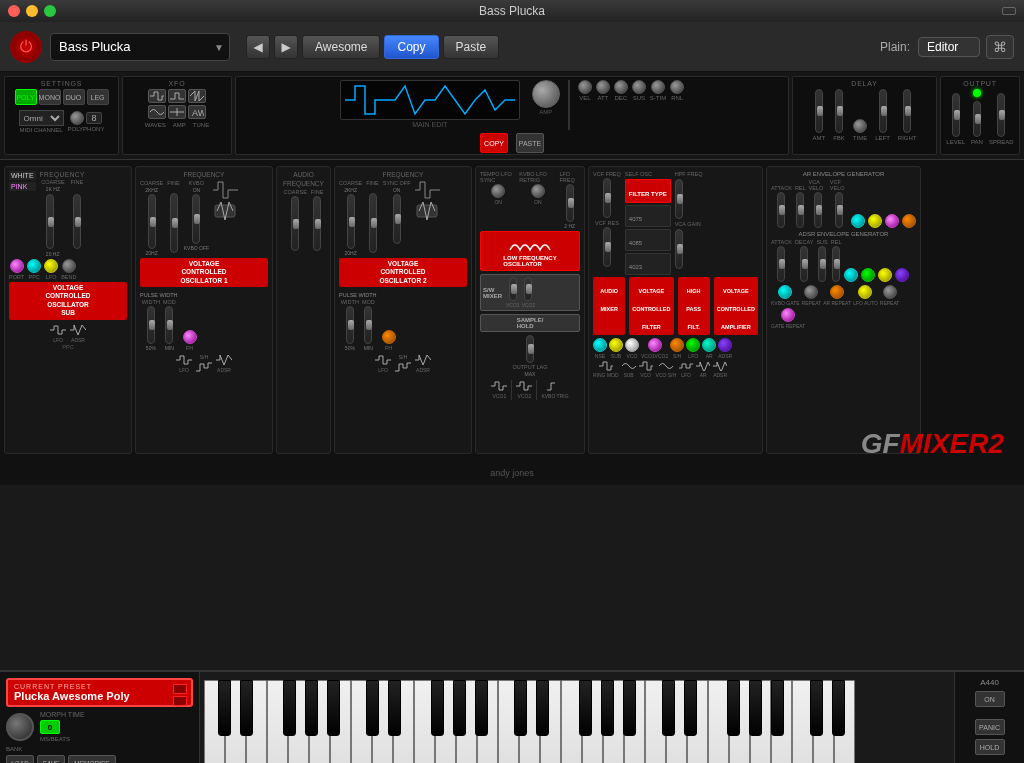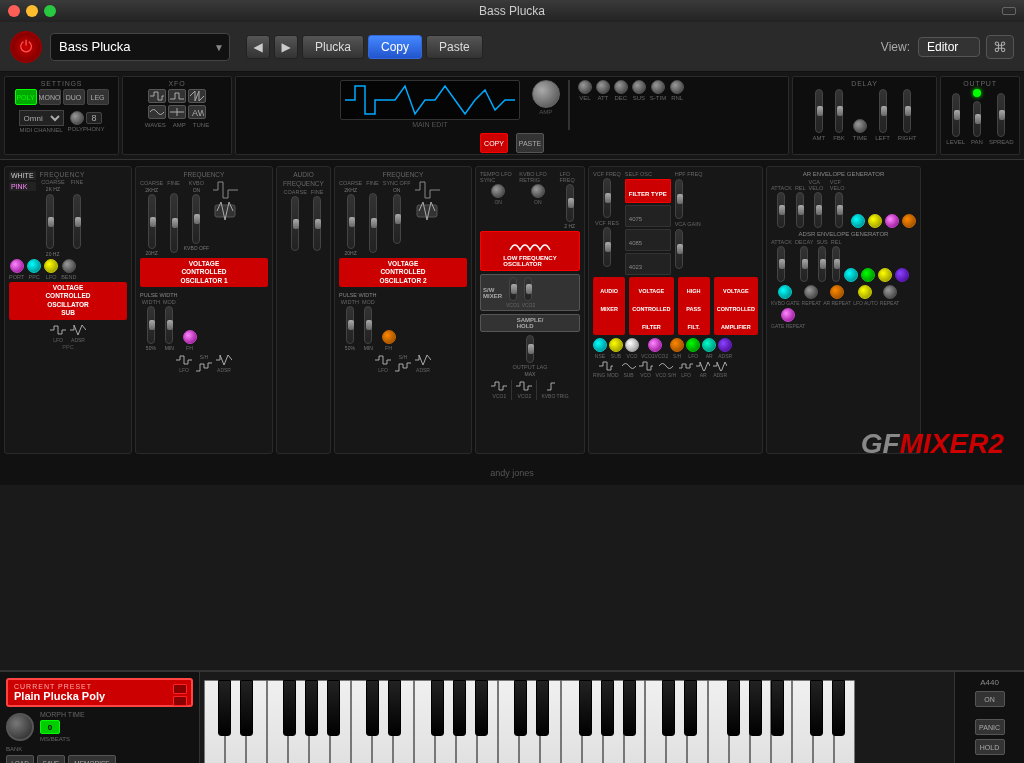--- a/index.html
+++ b/index.html
@@ -373,25 +373,25 @@
 
 <div id="top-controls">
   <div class="power-btn">⏻</div>
   <div class="preset-wrapper">
     <select class="preset-dropdown">
       <option>Bass Plucka</option>
     </select>
   </div>
   <div class="nav-btn">◀</div>
   <div class="nav-btn">▶</div>
-  <button class="top-btn">Plucka</button>
+  <button class="top-btn">Awesome</button>
   <button class="top-btn active">Copy</button>
   <button class="top-btn">Paste</button>
   <div class="spacer"></div>
-  <span class="view-label">View:</span>
+  <span class="view-label">Plain:</span>
   <select class="view-select">
     <option>Editor</option>
   </select>
   <div class="link-icon">⌘</div>
 </div>
 
 <div id="synth-area">
 
   <div class="top-strip">
 
@@ -1106,21 +1106,21 @@
   </div>
 
 </div>
 
 <div id="keyboard-area">
 
   <div style="width:200px;background:#111;border-right:1px solid #333;padding:6px;display:flex;flex-direction:column;gap:4px;">
 
     <div style="background:#cc0000;border:2px solid #ff4444;border-radius:3px;padding:3px 6px;position:relative;">
       <div style="font-size:7px;color:#ffaaaa;letter-spacing:1px;">CURRENT PRESET</div>
-      <div style="font-size:11px;color:#fff;font-weight:bold;">Plain Plucka Poly</div>
+      <div style="font-size:11px;color:#fff;font-weight:bold;">Plucka Awesome Poly</div>
       <div style="position:absolute;right:4px;top:4px;display:flex;flex-direction:column;gap:2px;">
         <div style="width:14px;height:10px;background:#880000;border:1px solid #ff2222;border-radius:1px;cursor:pointer;"></div>
         <div style="width:14px;height:10px;background:#880000;border:1px solid #ff2222;border-radius:1px;cursor:pointer;"></div>
       </div>
     </div>
 
     <div style="display:flex;gap:6px;align-items:center;">
       <div style="width:28px;height:28px;border-radius:50%;background:radial-gradient(circle at 35% 35%,#777,#222);border:2px solid #555;cursor:pointer;"></div>
       <div style="display:flex;flex-direction:column;gap:2px;">
         <div style="font-size:7px;color:#666;">MORPH TIME</div>

